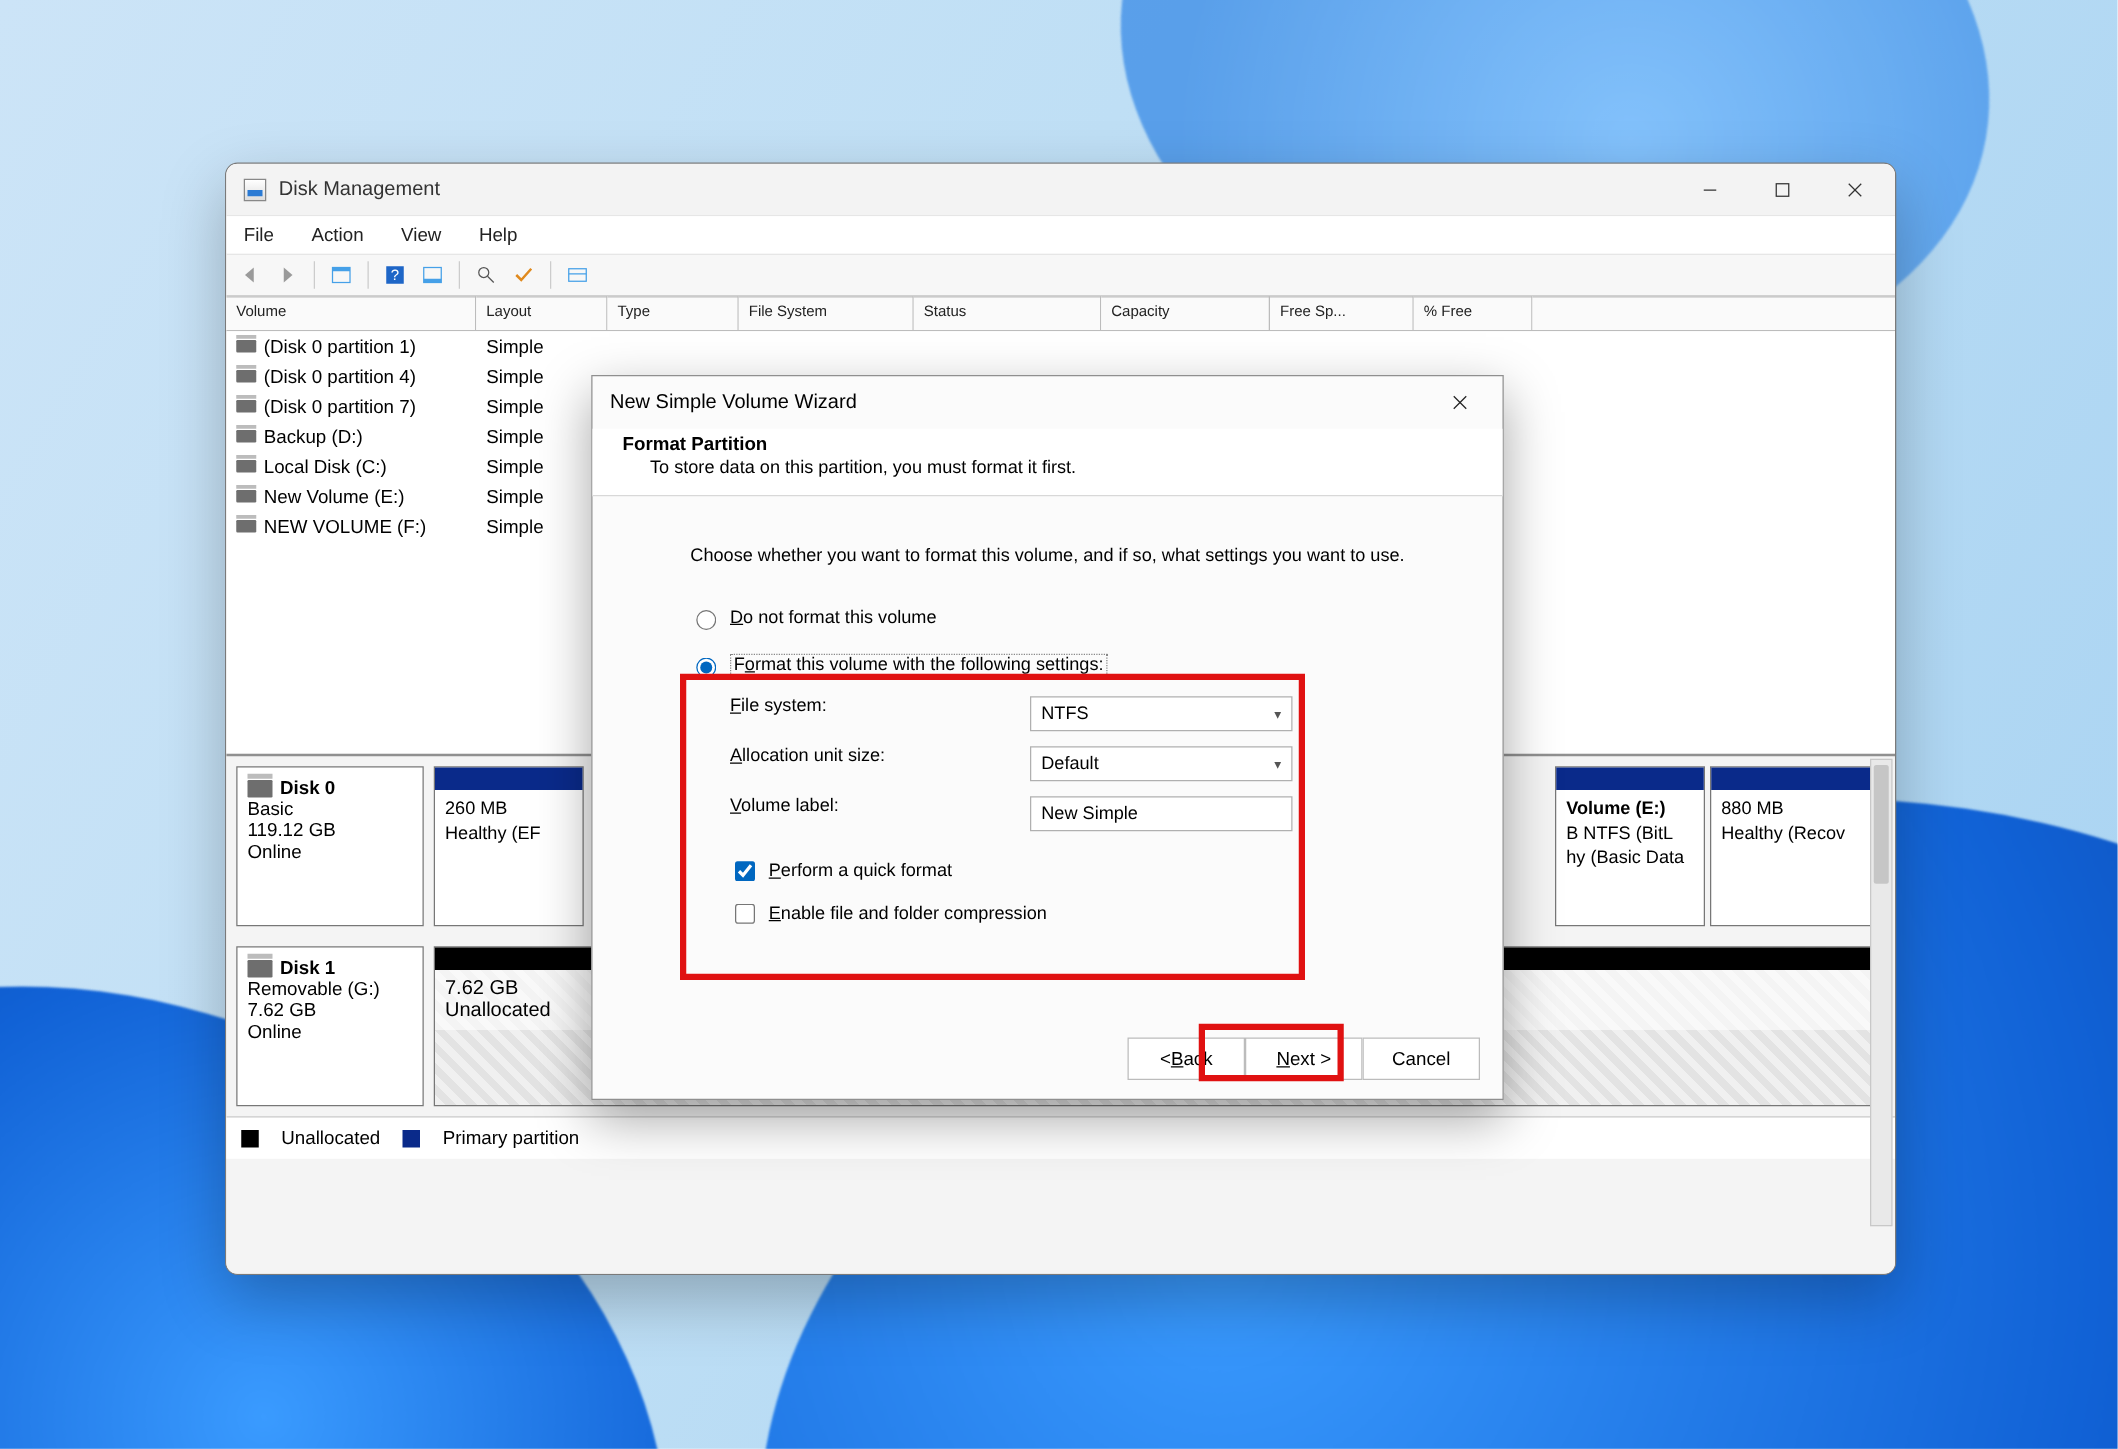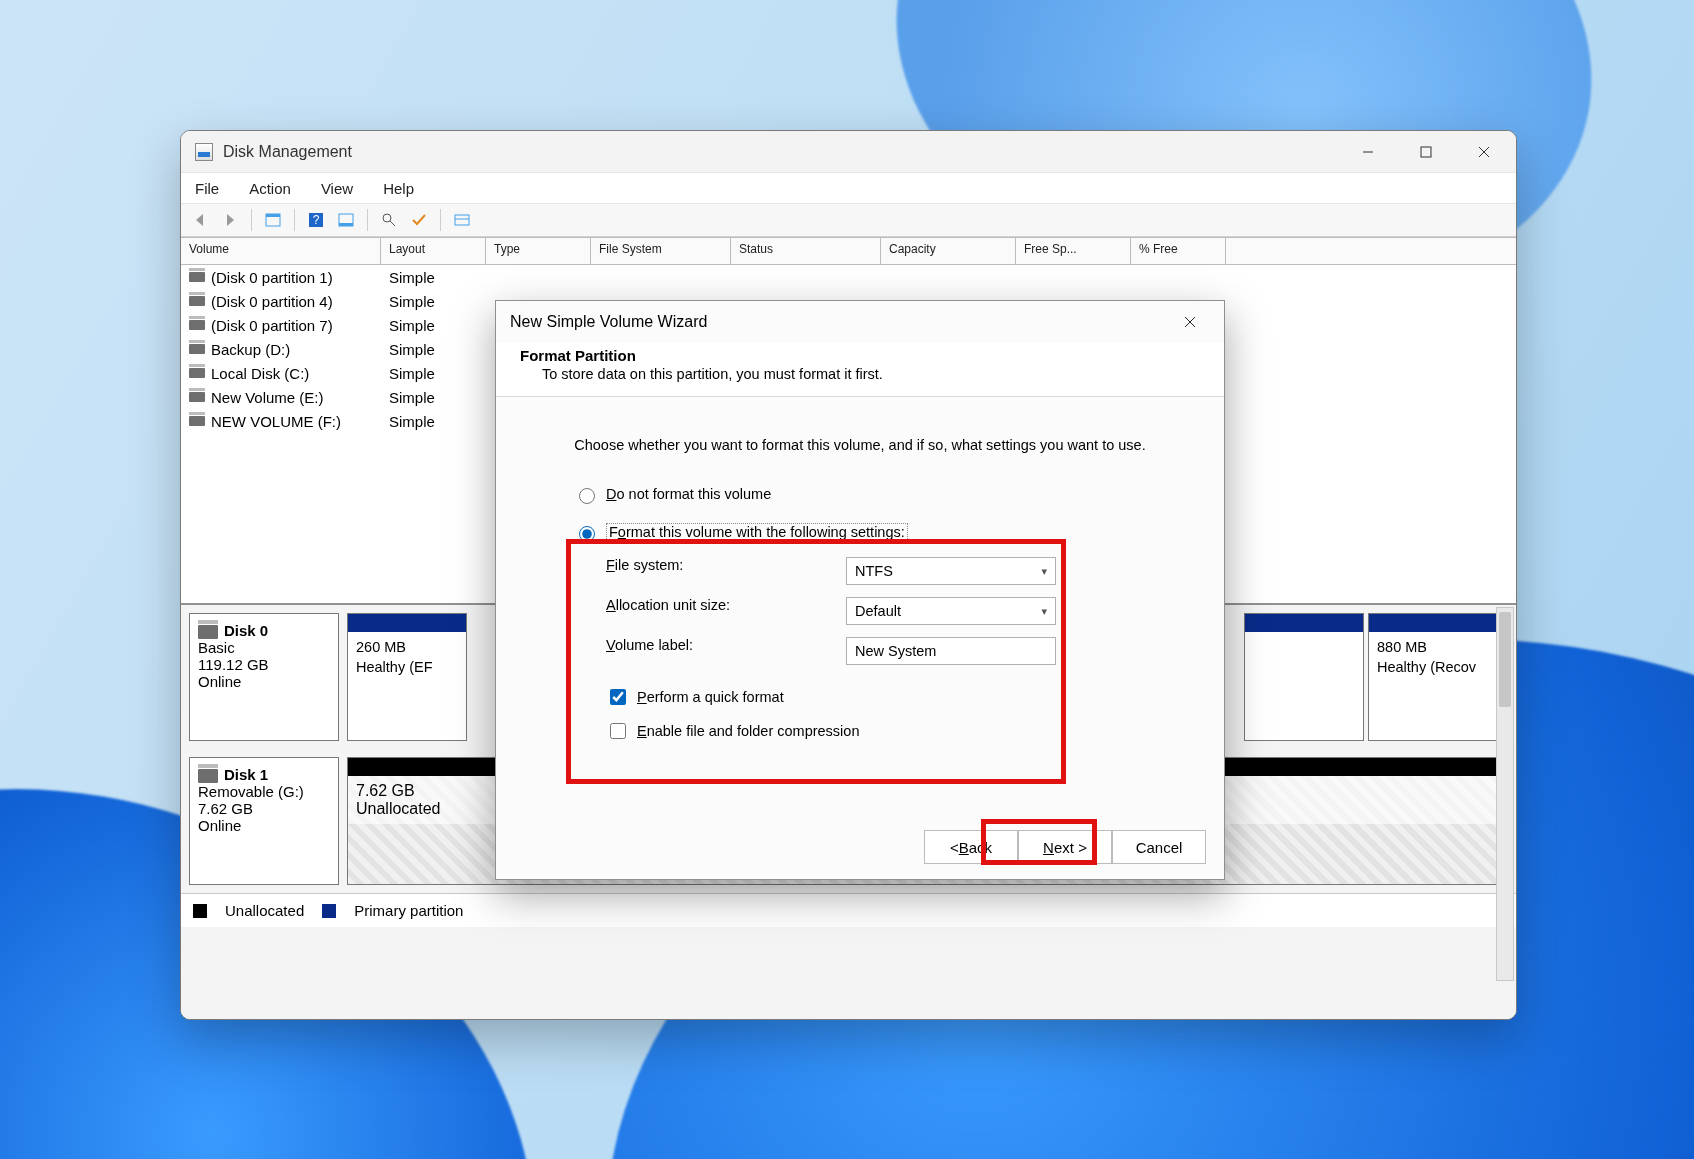--- a/index.html
+++ b/index.html
@@ -90,21 +90,20 @@
   
   .wizard{
     position:absolute;
     left:473px; top:300px;
     width:730px; height:580px;
     background:#fbfbfb;
     border:1px solid #8f8f8f;
     box-shadow:0 15px 40px rgba(0,0,0,.35);
     display:flex; flex-direction:column;
     z-index:50;
-    margin-left:22px;
   }
   .wiz-title{height:42px;display:flex;align-items:center;padding:0 14px;font-size:16px;}
   .wiz-title .wclose{margin-left:auto;width:40px;height:32px;display:flex;align-items:center;justify-content:center;}
   .wiz-title .wclose svg{width:14px;height:14px;stroke:#222;stroke-width:1;fill:none;}
   .wiz-head{padding:4px 32px 14px 24px;border-bottom:1px solid #d8d8d8;background:#fff;}
   .wiz-head h3{margin:0;font-size:15px;font-weight:bold;}
   .wiz-head p{margin:2px 0 0 22px;font-size:14.5px;}
   .wiz-body{flex:1;padding:18px 0 0 0;font-size:14.5px;position:relative;}
   .wiz-body .intro{text-align:center;margin:22px 40px 28px 40px;}
   .radio-row{display:flex;align-items:center;gap:8px;margin-left:78px;height:26px;}
@@ -296,20 +295,25 @@
         <div class="part" style="width:120px">
           <div class="phead"></div>
           <div class="pbody">
             <div>260 MB</div>
             <div>Healthy (EF</div>
           </div>
         </div>
         <div style="flex:1"></div>
         <div class="part" style="width:120px">
           <div class="phead"></div>
+          <div class="pbody">
+            <div style="font-weight:bold">Volume  (E:)</div>
+            <div>B NTFS (BitL</div>
+            <div>hy (Basic Data</div>
+          </div>
         </div>
         <div class="part" style="width:140px">
           <div class="phead"></div>
           <div class="pbody">
             <div>880 MB</div>
             <div>Healthy (Recov</div>
           </div>
         </div>
       </div>
     </div>
@@ -379,21 +383,21 @@
       <div class="fld">
         <label><span class="u">A</span>llocation unit size:</label>
         <div class="sel">
           <span>Default</span>
           <span class="chev">▾</span>
         </div>
       </div>
       <div class="fld">
         <label><span class="u">V</span>olume label:</label>
         <div class="txt">
-          <span>New System</span>
+          <span>New Simple</span>
         </div>
       </div>
     </div>
     <div class="chkrow">
       <input type="checkbox" checked="" style="">
       <label><span class="u">P</span>erform a quick format</label>
     </div>
     <div class="chkrow">
       <input type="checkbox" style="">
       <label><span class="u">E</span>nable file and folder compression</label>

